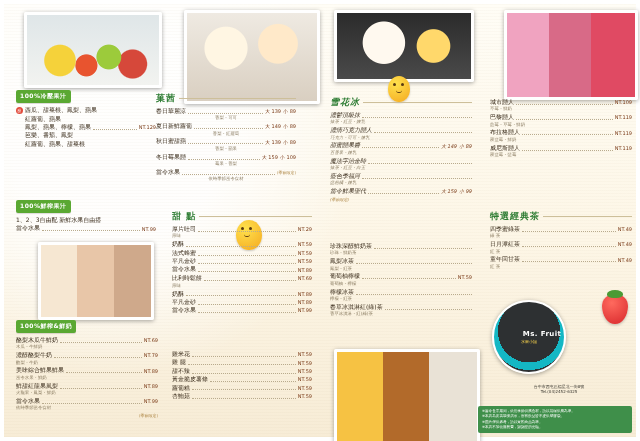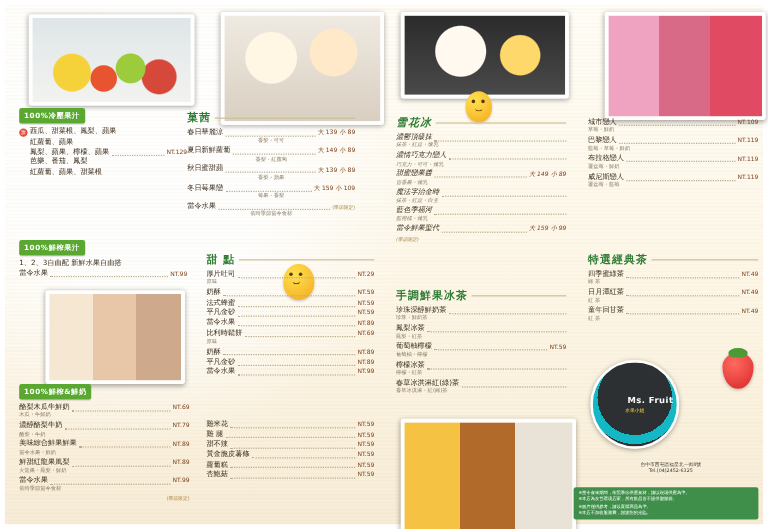--- a/index.html
+++ b/index.html
@@ -433,24 +433,20 @@
             <span class="dot"></span>
           <span class="pr">大 159</span>
           <span class="pr redtag">小 99</span>
           </div>
         <div class="note">(季節限定)</div>
       </div>
     </div>
   </div>
 
   <div class="panel" style="left:326px;top:236px;width:142px;">
-    <div class="sec-head">
-      <span class="hdr-zh">手調鮮果冰茶</span>
-      <span class="hdr-rule"></span>
-    </div>
     <div style="margin-top:3px;">
       <div>
         <div class="row">
             <span class="nm">珍珠深醇鮮奶茶</span>
             <span class="dot"></span>
           </div>
         <div class="sub">珍珠・鮮奶茶</div>
       </div>
       <div>
         <div class="row">

